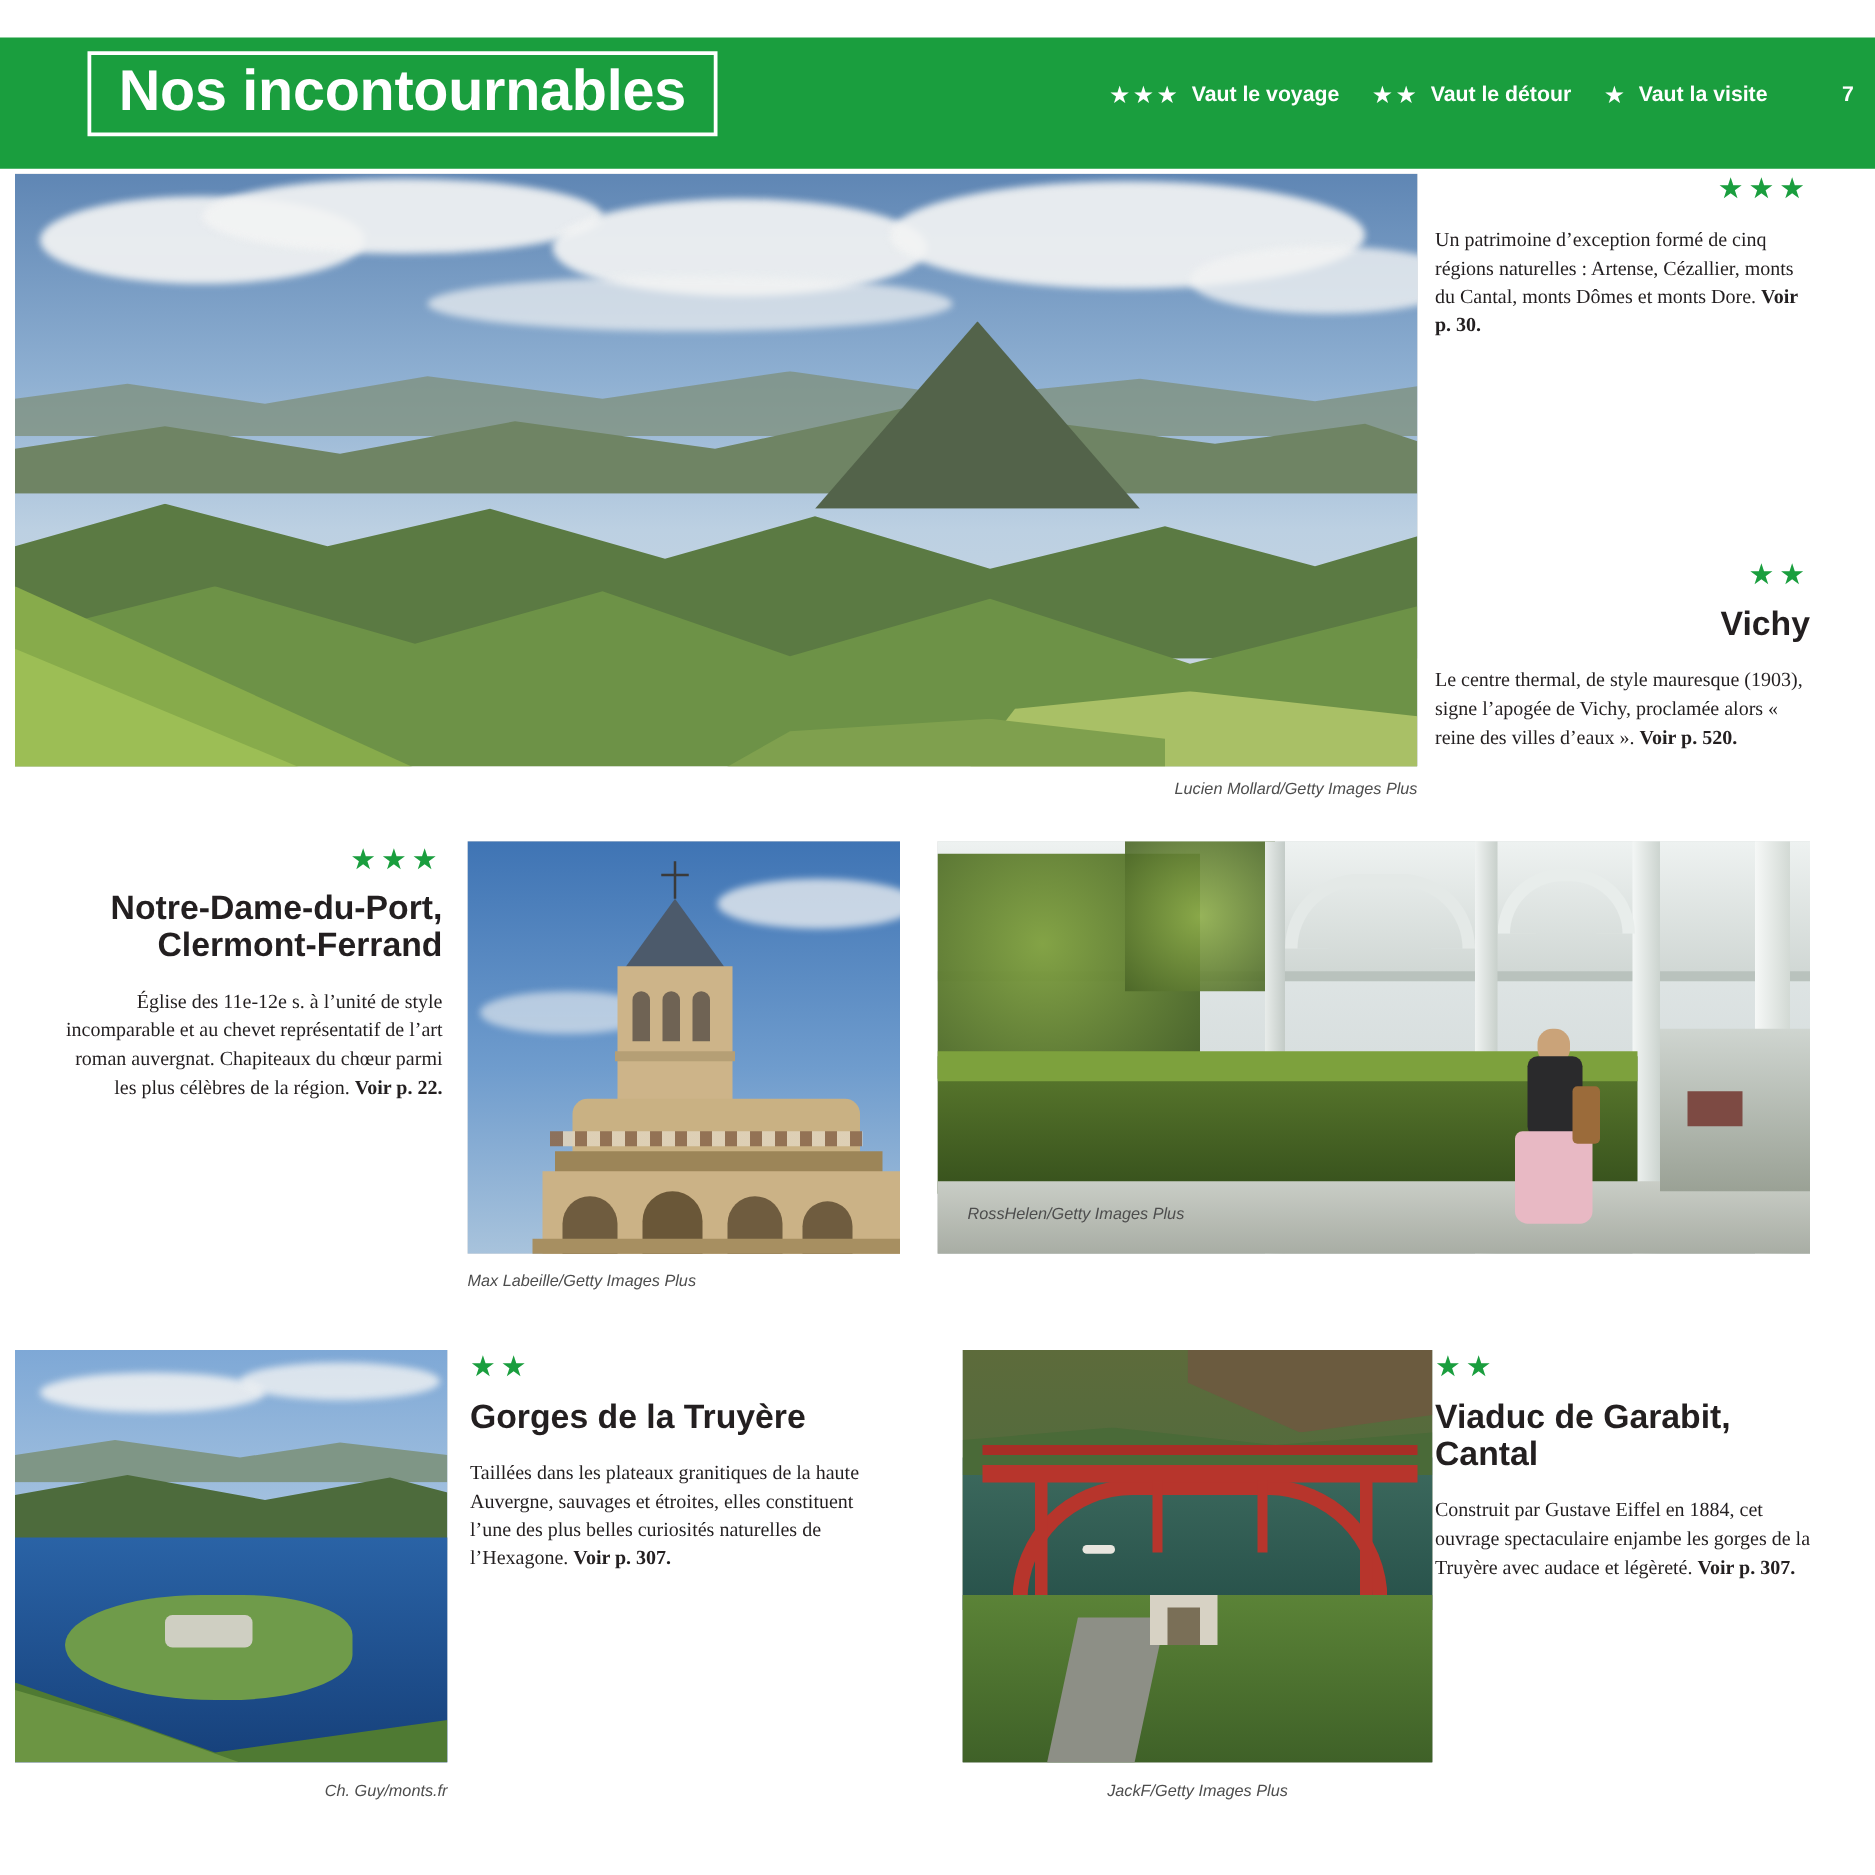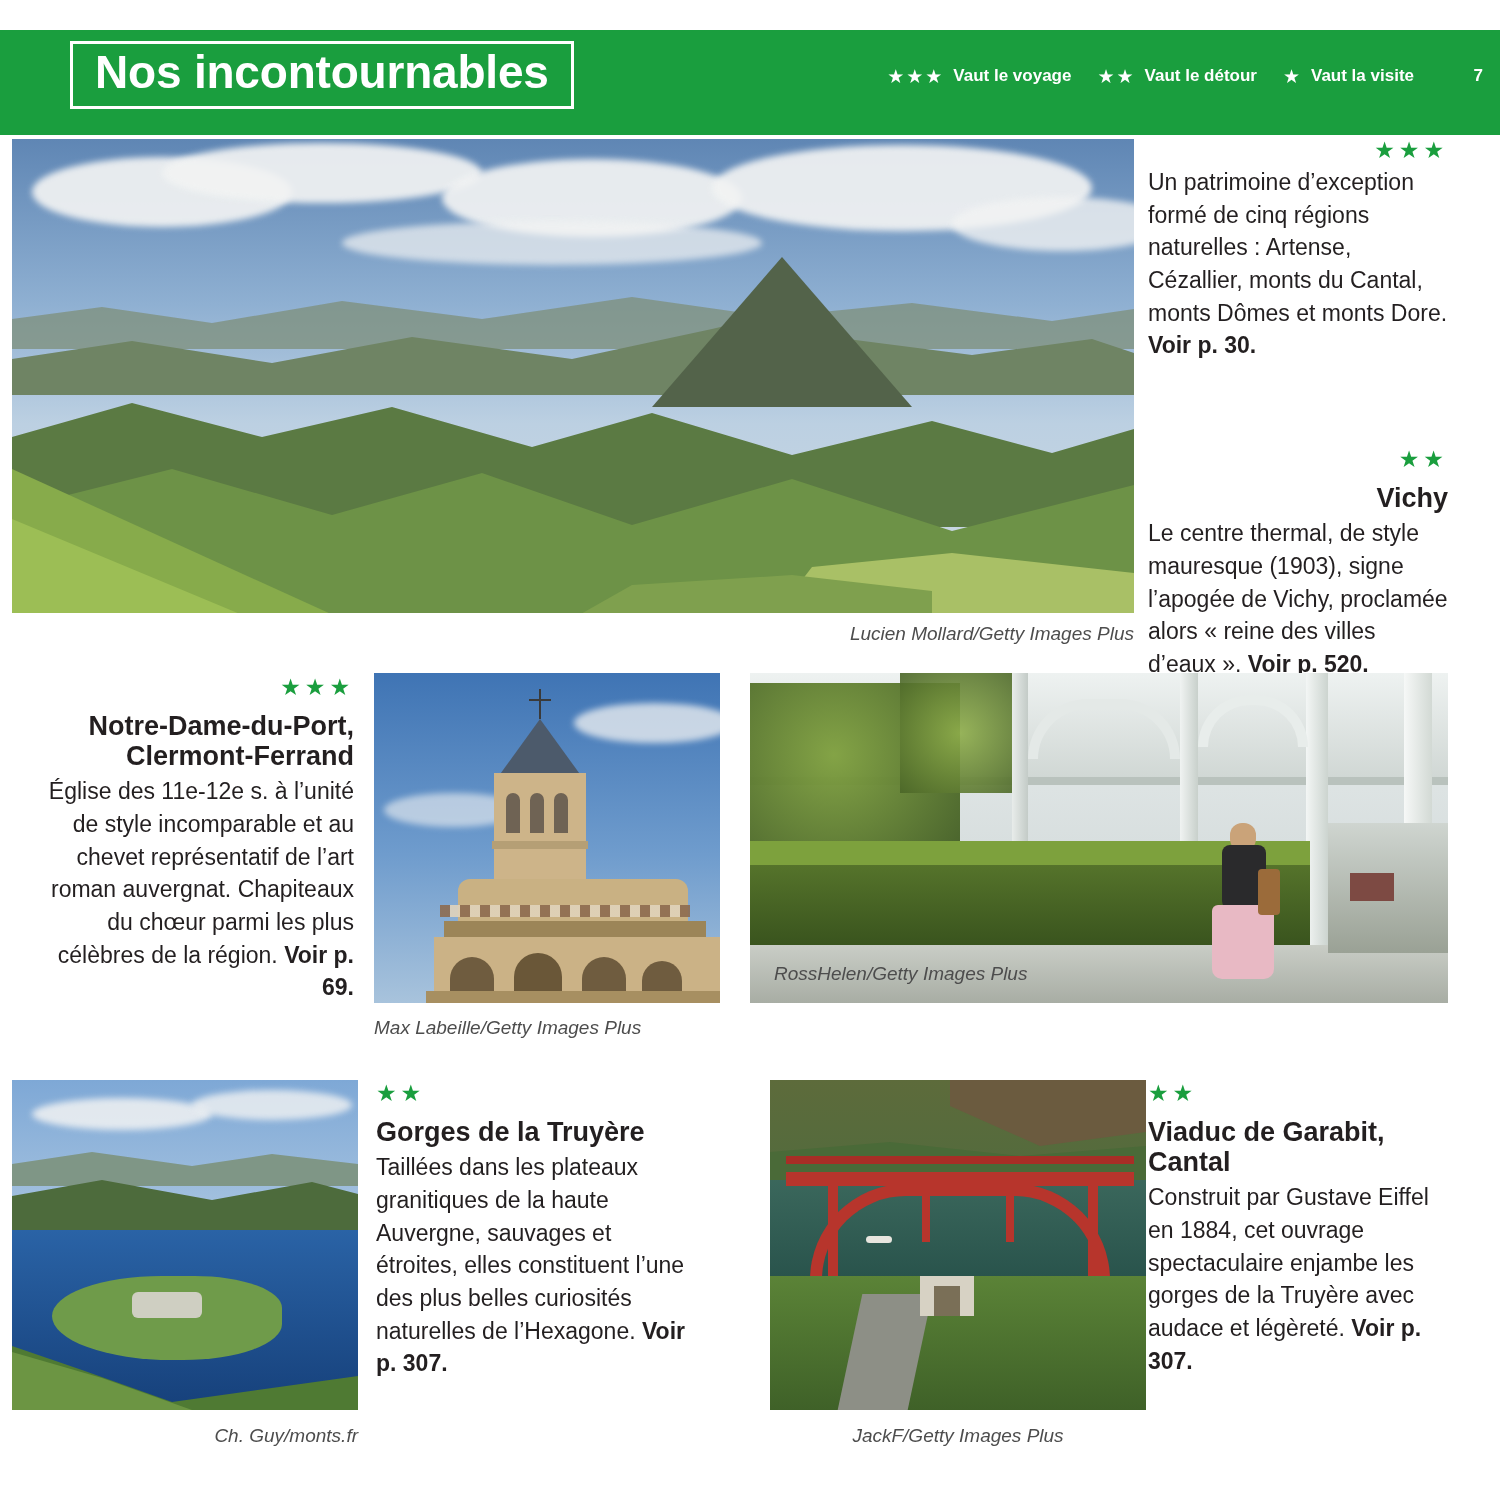--- a/index.html
+++ b/index.html
@@ -41,25 +41,25 @@
   }
   
   .stars{
     color:#1a9e3e;font-size:23px;letter-spacing:4px;line-height:1;
   }
   .item-title{
     font-size:27px;font-weight:bold;line-height:1.12;color:#231f20;
     margin-top:12px;
   }
   .item-body{
-    font-size:23px;line-height:1.42;color:#231f20;margin-top:4px;
+    font-size:16px;line-height:1.42;color:#231f20;margin-top:20px;font-family:Liberation Serif, serif;
   }
   .item-body b{font-weight:bold;}
   .credit{
-    font-size:19px;font-style:italic;color:#4d4d4d;margin-top:7px;
+    font-size:13px;font-style:italic;color:#4d4d4d;margin-top:7px;
   }
   .photo{background:#d9d9d9;position:relative;overflow:hidden;}
 
   
   .b1-photo{position:absolute;left:12px;top:139px;width:1122px;height:474px;}
   .b1-credit{position:absolute;left:12px;top:616px;width:1122px;text-align:right;}
   .b1-right{position:absolute;left:1148px;top:139px;width:300px;}
   .b1-right .stars{display:block;text-align:right;}
   .b1-right .item-title{text-align:left;margin-top:14px;}
   .b1-right .item-body{text-align:left;}
@@ -158,21 +158,21 @@
 
 <div class="b1-second">
   <span class="stars">★★</span>
   <div class="item-title">Vichy</div>
   <div class="item-body">Le centre thermal, de style mauresque (1903), signe l’apogée de Vichy, proclamée alors « reine des villes d’eaux ». <b>Voir p. 520.</b></div>
 </div>
 
 <div class="b2-text">
   <span class="stars">★★★</span>
   <div class="item-title">Notre-Dame-du-Port, Clermont-Ferrand</div>
-  <div class="item-body">Église des 11e-12e s. à l’unité de style incomparable et au chevet représentatif de l’art roman auvergnat. Chapiteaux du chœur parmi les plus célèbres de la région. <b>Voir p. 69.</b></div>
+  <div class="item-body">Église des 11e-12e s. à l’unité de style incomparable et au chevet représentatif de l’art roman auvergnat. Chapiteaux du chœur parmi les plus célèbres de la région. <b>Voir p. 22.</b></div>
 </div>
 
 <div class="photo b2-photo">
   <div class="sky church-sky"></div>
   <div class="cloud" style="left:200px;top:30px;width:160px;height:40px;opacity:.75;"></div>
   <div class="cloud" style="left:10px;top:120px;width:140px;height:34px;opacity:.6;"></div>
 
   <div style="position:absolute;left:165px;top:16px;width:2px;height:30px;background:#3a3a3a;"></div>
   <div style="position:absolute;left:155px;top:26px;width:22px;height:2px;background:#3a3a3a;"></div>
   <div style="position:absolute;left:124px;top:46px;width:84px;height:58px;background:#4c5a6b;clip-path:polygon(42px 0,84px 58px,0 58px);"></div>

